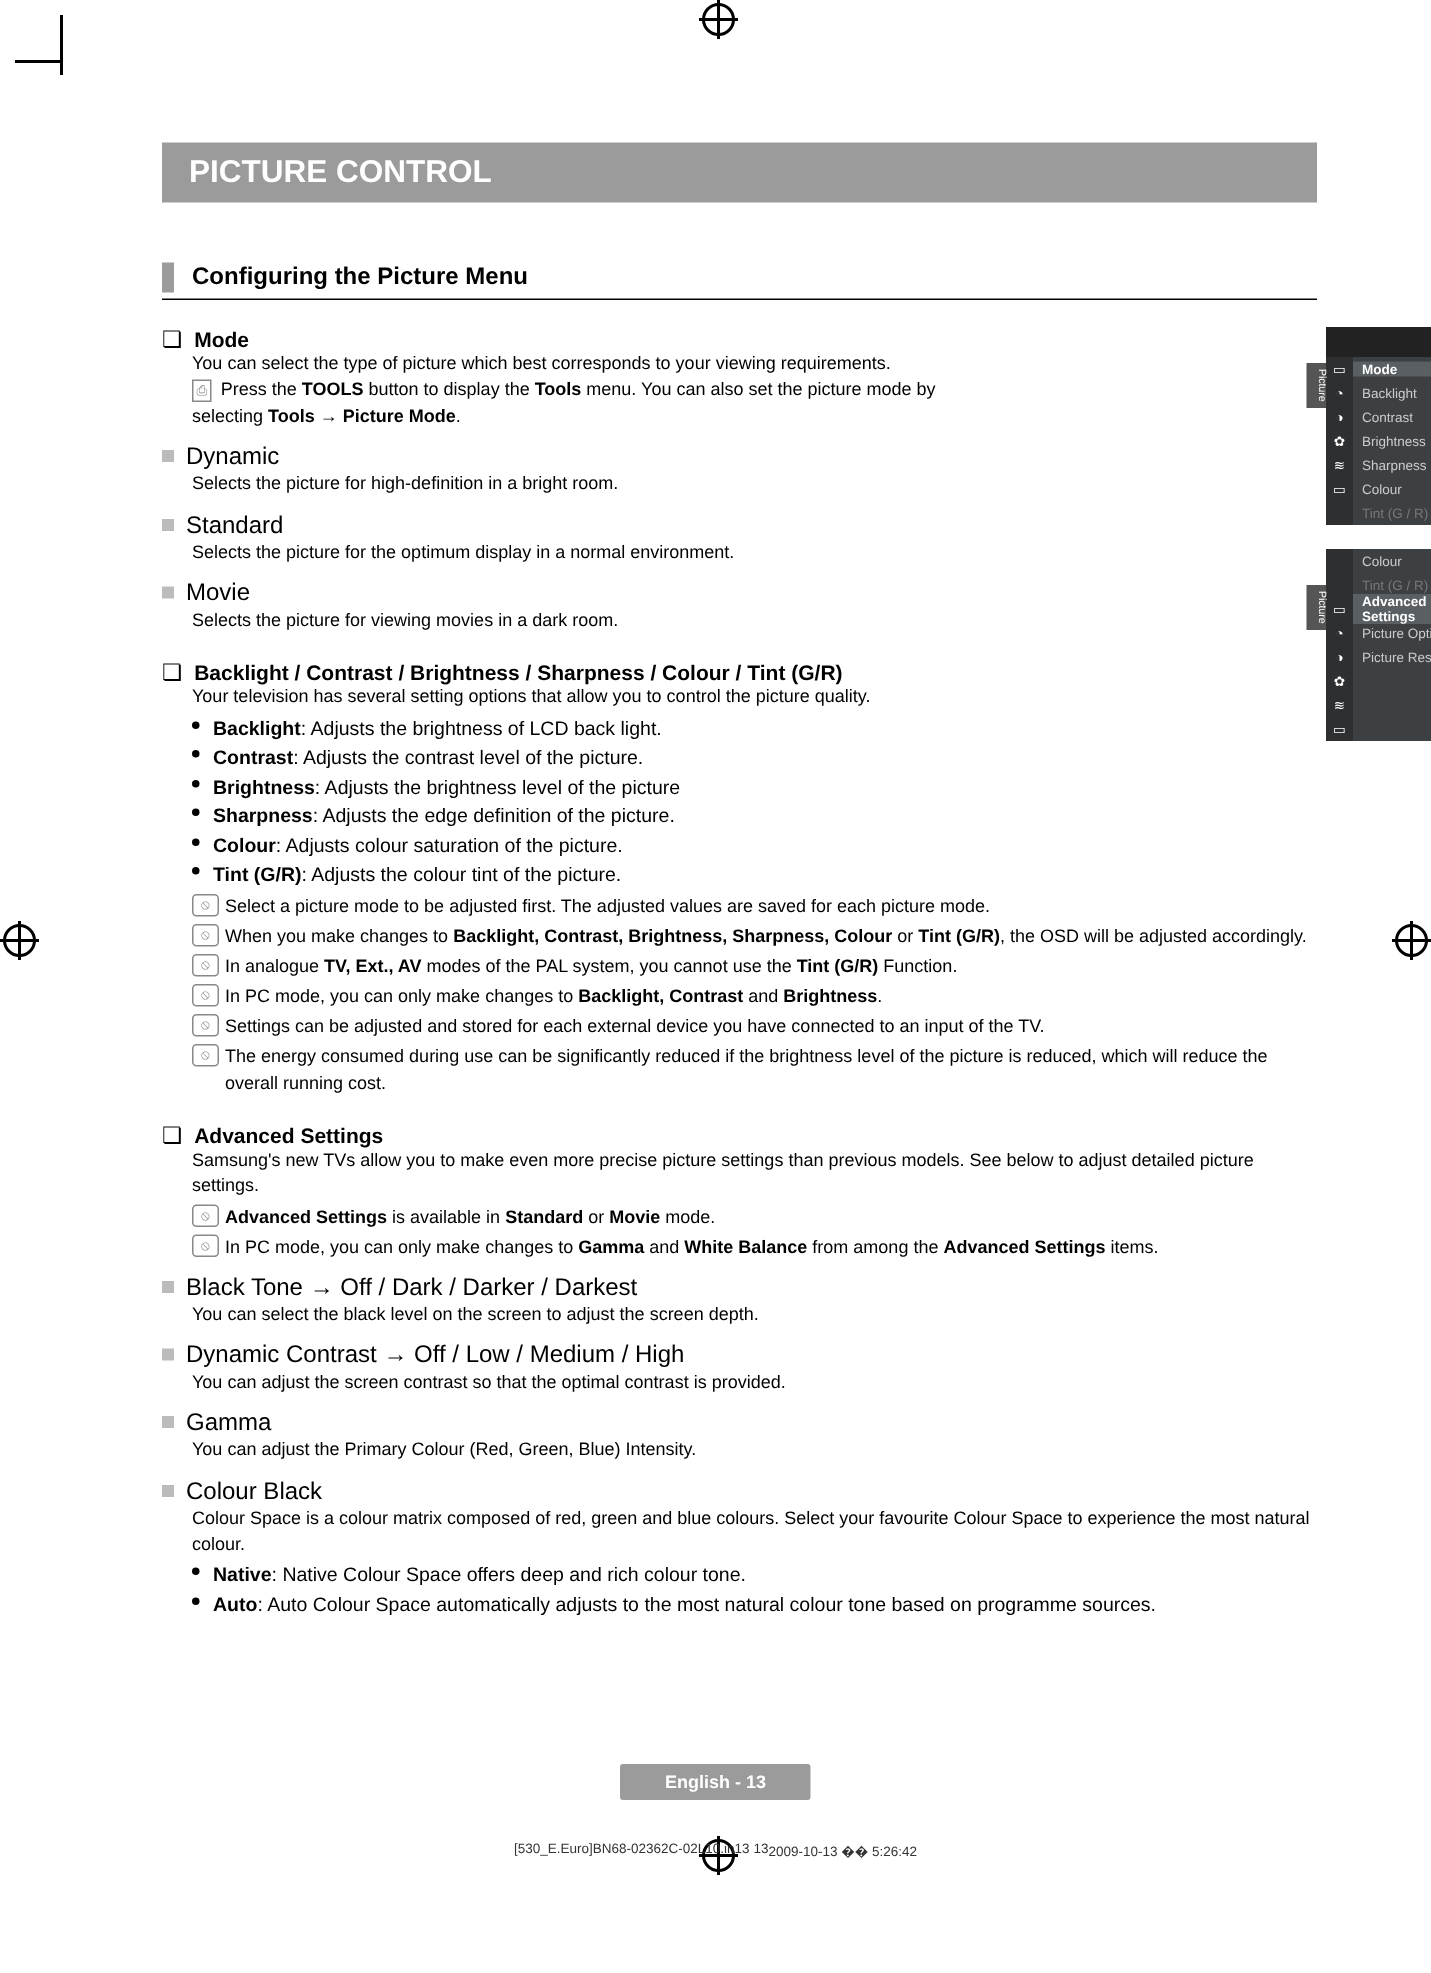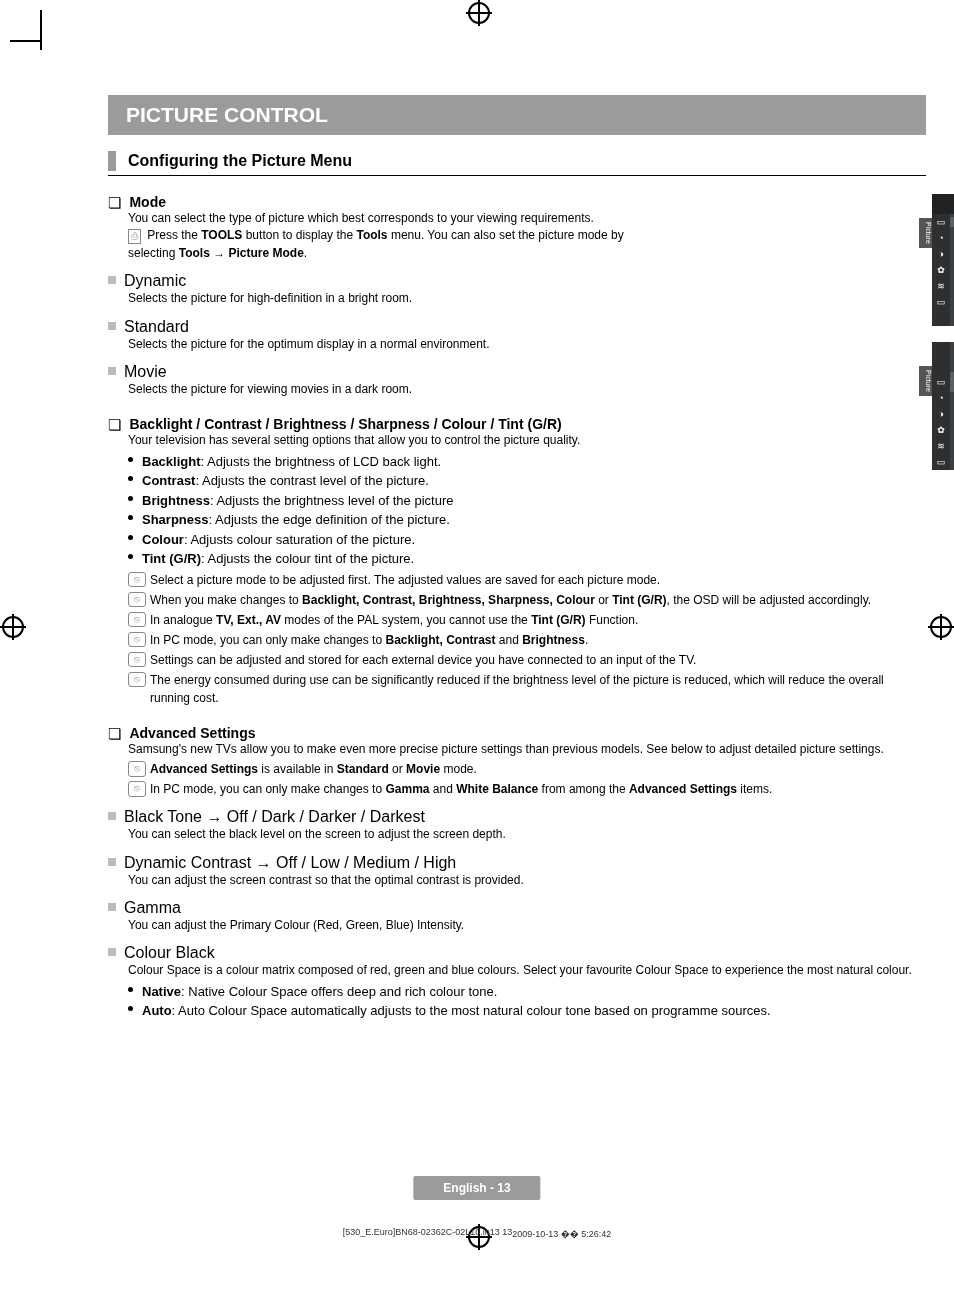--- a/index.html
+++ b/index.html
@@ -5,21 +5,21 @@
   body {
     margin: 0;
     padding: 0;
     font-family: Arial, Helvetica, sans-serif;
     width: 954px;
     background: #fff;
     color: #000;
     position: relative;
   }
   .page {
-    padding: 95px 28px 40px 108px;
+    padding: 95px 76px 40px 108px;
     box-sizing: border-box;
     min-height: 1250px;
     position: relative;
   }
   .crop-tl, .crop-bl { position: absolute; left: 40px; width: 2px; height: 40px; background: transparent; }
   .crop-tl { top: 10px; border-left: 2px solid #000; }
   .crop-tl2 { position: absolute; top: 40px; left: 10px; width: 30px; height: 2px; background: #000; }
   .reg-top, .reg-bot, .reg-left, .reg-right {
     position: absolute;
     width: 18px; height: 18px;
@@ -41,21 +41,21 @@
     background: #9b9b9b;
     color: #fff;
     font-weight: bold;
     font-size: 21px;
     padding: 8px 18px;
   }
   .section-heading {
     display: flex;
     align-items: center;
     border-bottom: 1px solid #000;
-    margin-top: 16px;
+    margin-top: 40px;
     padding-bottom: 4px;
   }
   .section-heading .bar {
     width: 8px;
     height: 20px;
     background: #9b9b9b;
     margin-right: 12px;
   }
   .section-heading .txt {
     font-weight: bold;

